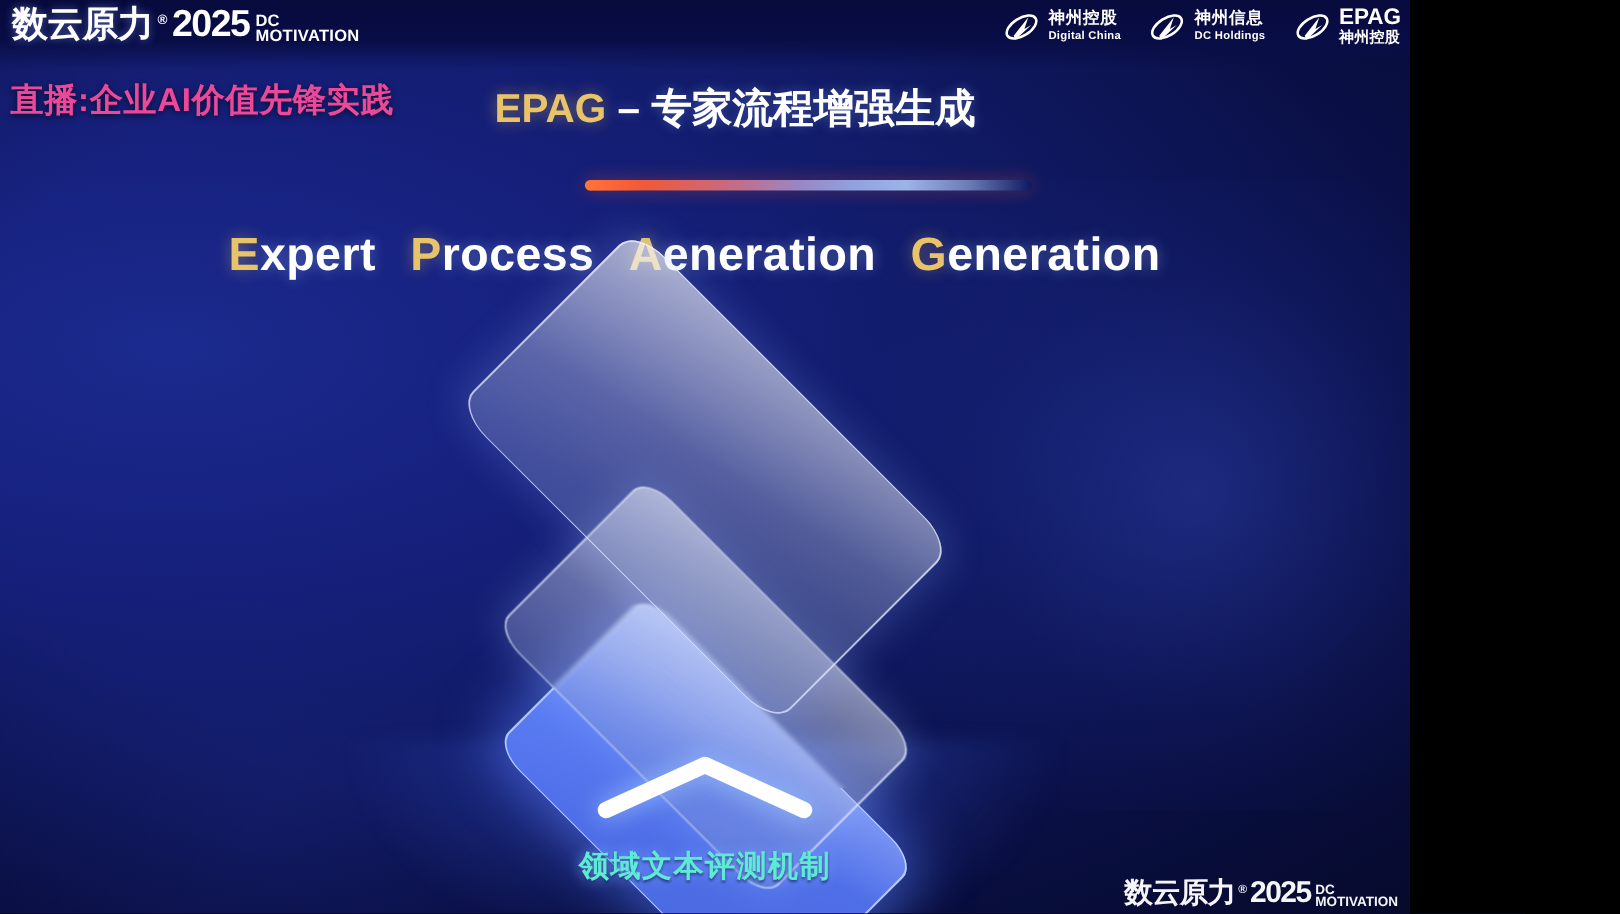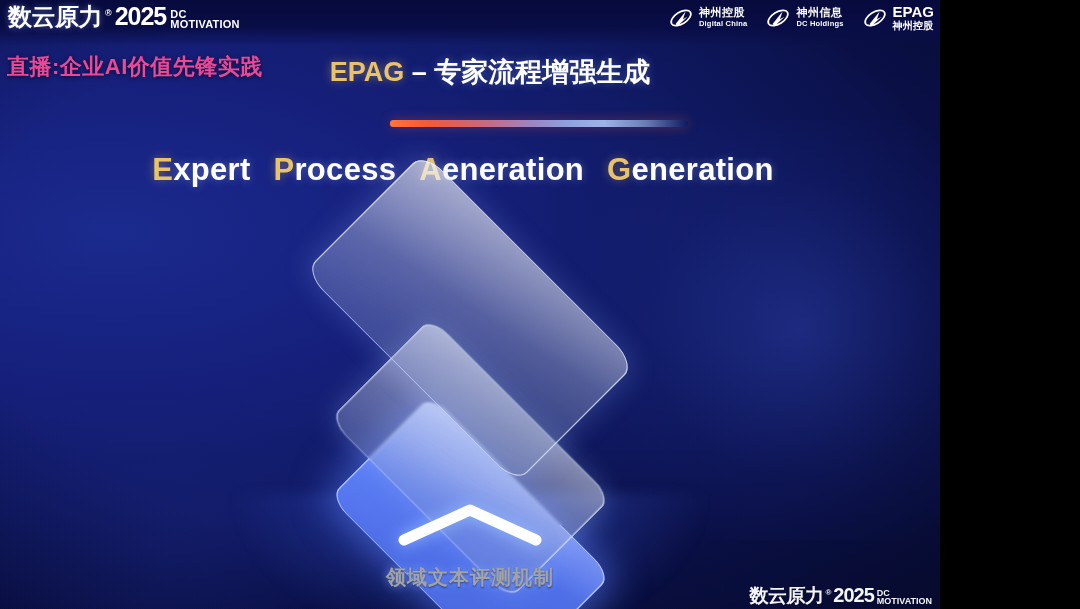--- a/index.html
+++ b/index.html
@@ -176,21 +176,21 @@
       0 0 34px 6px rgba(150,180,255,.20);
   }
   #layer-top .diamond:after{
     content:"";position:absolute;inset:0;border-radius:28px;
     background:linear-gradient(160deg,rgba(255,255,255,.42),rgba(255,255,255,.04) 46%,rgba(255,255,255,0) 72%);
   }
 
   
   .lbl{
     position:absolute;
-    color:#a3a3a3;
+    color:#5eead4;
     font-weight:bold;
     white-space:nowrap;
     text-shadow:0 0 9px rgba(120,160,255,.85),0 1px 2px rgba(10,20,70,.8);
     pointer-events:none;
   }
   #lbl-top{
     left:50%;top:336px;transform:translateX(-50%);
     font-size:20px;letter-spacing:1px;
   }
 

